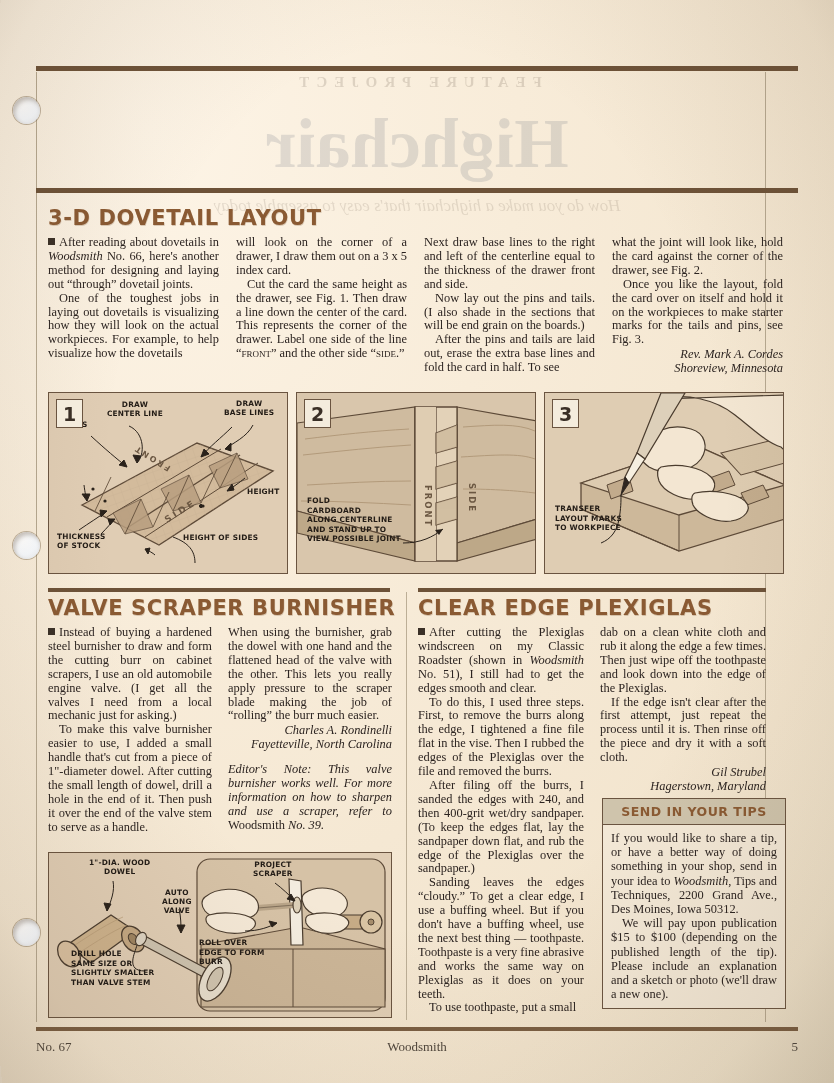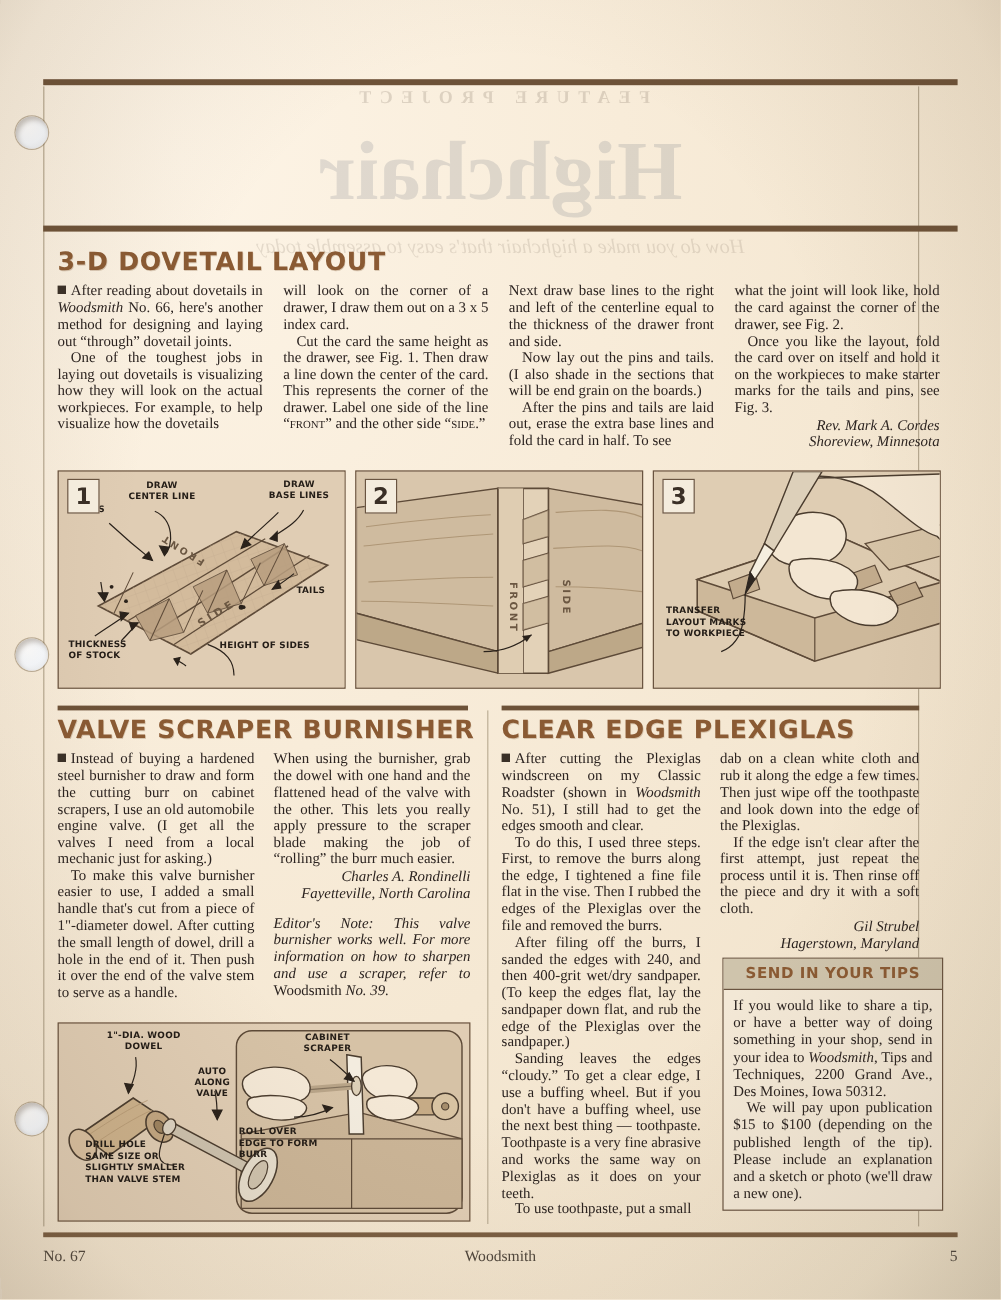--- a/index.html
+++ b/index.html
@@ -260,21 +260,21 @@
       <circle cx="44" cy="96" r="1.6" fill="#2a221b"></circle>
       <circle cx="56" cy="108" r="1.6" fill="#2a221b"></circle>
       <circle cx="154" cy="113" r="1.6" fill="#2a221b"></circle>
     </svg>
     <div class="fignum">1</div>
     <div class="figlbl" style="left:58px;top:8px;text-align:center;white-space:pre;">DRAW
 CENTER LINE</div>
     <div class="figlbl" style="left:175px;top:7px;text-align:center;white-space:pre;">DRAW
 BASE LINES</div>
     <div class="figlbl" style="left:18px;top:28px;">PINS</div>
-    <div class="figlbl" style="left:198px;top:95px;">TAILS</div>
+    <div class="figlbl" style="left:198px;top:95px;">HEIGHT</div>
     <div class="figlbl" style="left:8px;top:140px;white-space:pre;">THICKNESS
 OF STOCK</div>
     <div class="figlbl" style="left:134px;top:141px;text-align:center;">HEIGHT OF SIDES</div>
   </div>
 
   <div class="fig">
     <svg viewBox="0 0 240 180" width="240" height="180">
       <rect width="240" height="180" fill="#d9c6ac"></rect>
 
       <polygon points="0,30 118,14 118,150 0,118" fill="#cfbb9f" stroke="#5d4a38" stroke-width="1.2"></polygon>
@@ -308,20 +308,25 @@
         <path d="M139 40 L160 32 L160 54 L139 60 Z"></path>
         <path d="M139 74 L160 68 L160 90 L139 96 Z"></path>
         <path d="M139 110 L160 104 L160 126 L139 132 Z"></path>
       </g>
       <text x="128" y="92" font-family="DejaVu Sans, sans-serif" font-size="8.5" font-weight="700" fill="#6b5742" letter-spacing="2" transform="rotate(90 128 92)">FRONT</text>
       <text x="172" y="90" font-family="DejaVu Sans, sans-serif" font-size="8.5" font-weight="700" fill="#6b5742" letter-spacing="2" transform="rotate(90 172 90)">SIDE</text>
       <path d="M106 150 C124 150 136 144 146 136" stroke="#2a221b" stroke-width="1" fill="none"></path>
       <polygon points="146,136 138,137 142,142" fill="#2a221b"></polygon>
     </svg>
     <div class="fignum">2</div>
+    <div class="figlbl" style="left:10px;top:103px;white-space:pre;line-height:9.6px;">FOLD
+CARDBOARD
+ALONG CENTERLINE
+AND STAND UP TO
+VIEW POSSIBLE JOINT</div>
   </div>
 
   <div class="fig">
     <svg viewBox="0 0 240 180" width="240" height="180">
       <rect width="240" height="180" fill="#dfcdb3"></rect>
 
       <polygon points="36,90 150,52 240,92 240,126 134,158 36,116" fill="#cdb89a" stroke="#5d4a38" stroke-width="1.3"></polygon>
       <polygon points="36,90 150,52 240,92 134,122" fill="#ddcbb0" stroke="#5d4a38" stroke-width="1.3"></polygon>
 
       <g fill="#c2ab8c" stroke="#5d4a38" stroke-width="1">
@@ -439,21 +444,21 @@
   </svg>
   <div class="figlbl" style="left:40px;top:6px;white-space:pre;text-align:center;">1"-DIA. WOOD
 DOWEL</div>
   <div class="figlbl" style="left:113px;top:36px;white-space:pre;text-align:center;">AUTO
 ALONG
 VALVE</div>
   <div class="figlbl" style="left:22px;top:96px;white-space:pre;line-height:9.6px;">DRILL HOLE
 SAME SIZE OR
 SLIGHTLY SMALLER
 THAN VALVE STEM</div>
-  <div class="figlbl" style="left:204px;top:8px;white-space:pre;text-align:center;">CABINET
+  <div class="figlbl" style="left:204px;top:8px;white-space:pre;text-align:center;">PROJECT
 SCRAPER</div>
   <div class="figlbl" style="left:150px;top:85px;white-space:pre;line-height:9.6px;">ROLL OVER
 EDGE TO FORM
 BURR</div>
 </div>
 
 <div id="art-plex">
   <div class="cols2">
     <div class="col">
       <p class="noind"><span class="sq"></span><span>After cutting the Plexiglas windscreen on my Classic Roadster (shown in </span><span class="it">Woodsmith</span><span> No. 51), I still had to get the edges smooth and clear.</span></p>

